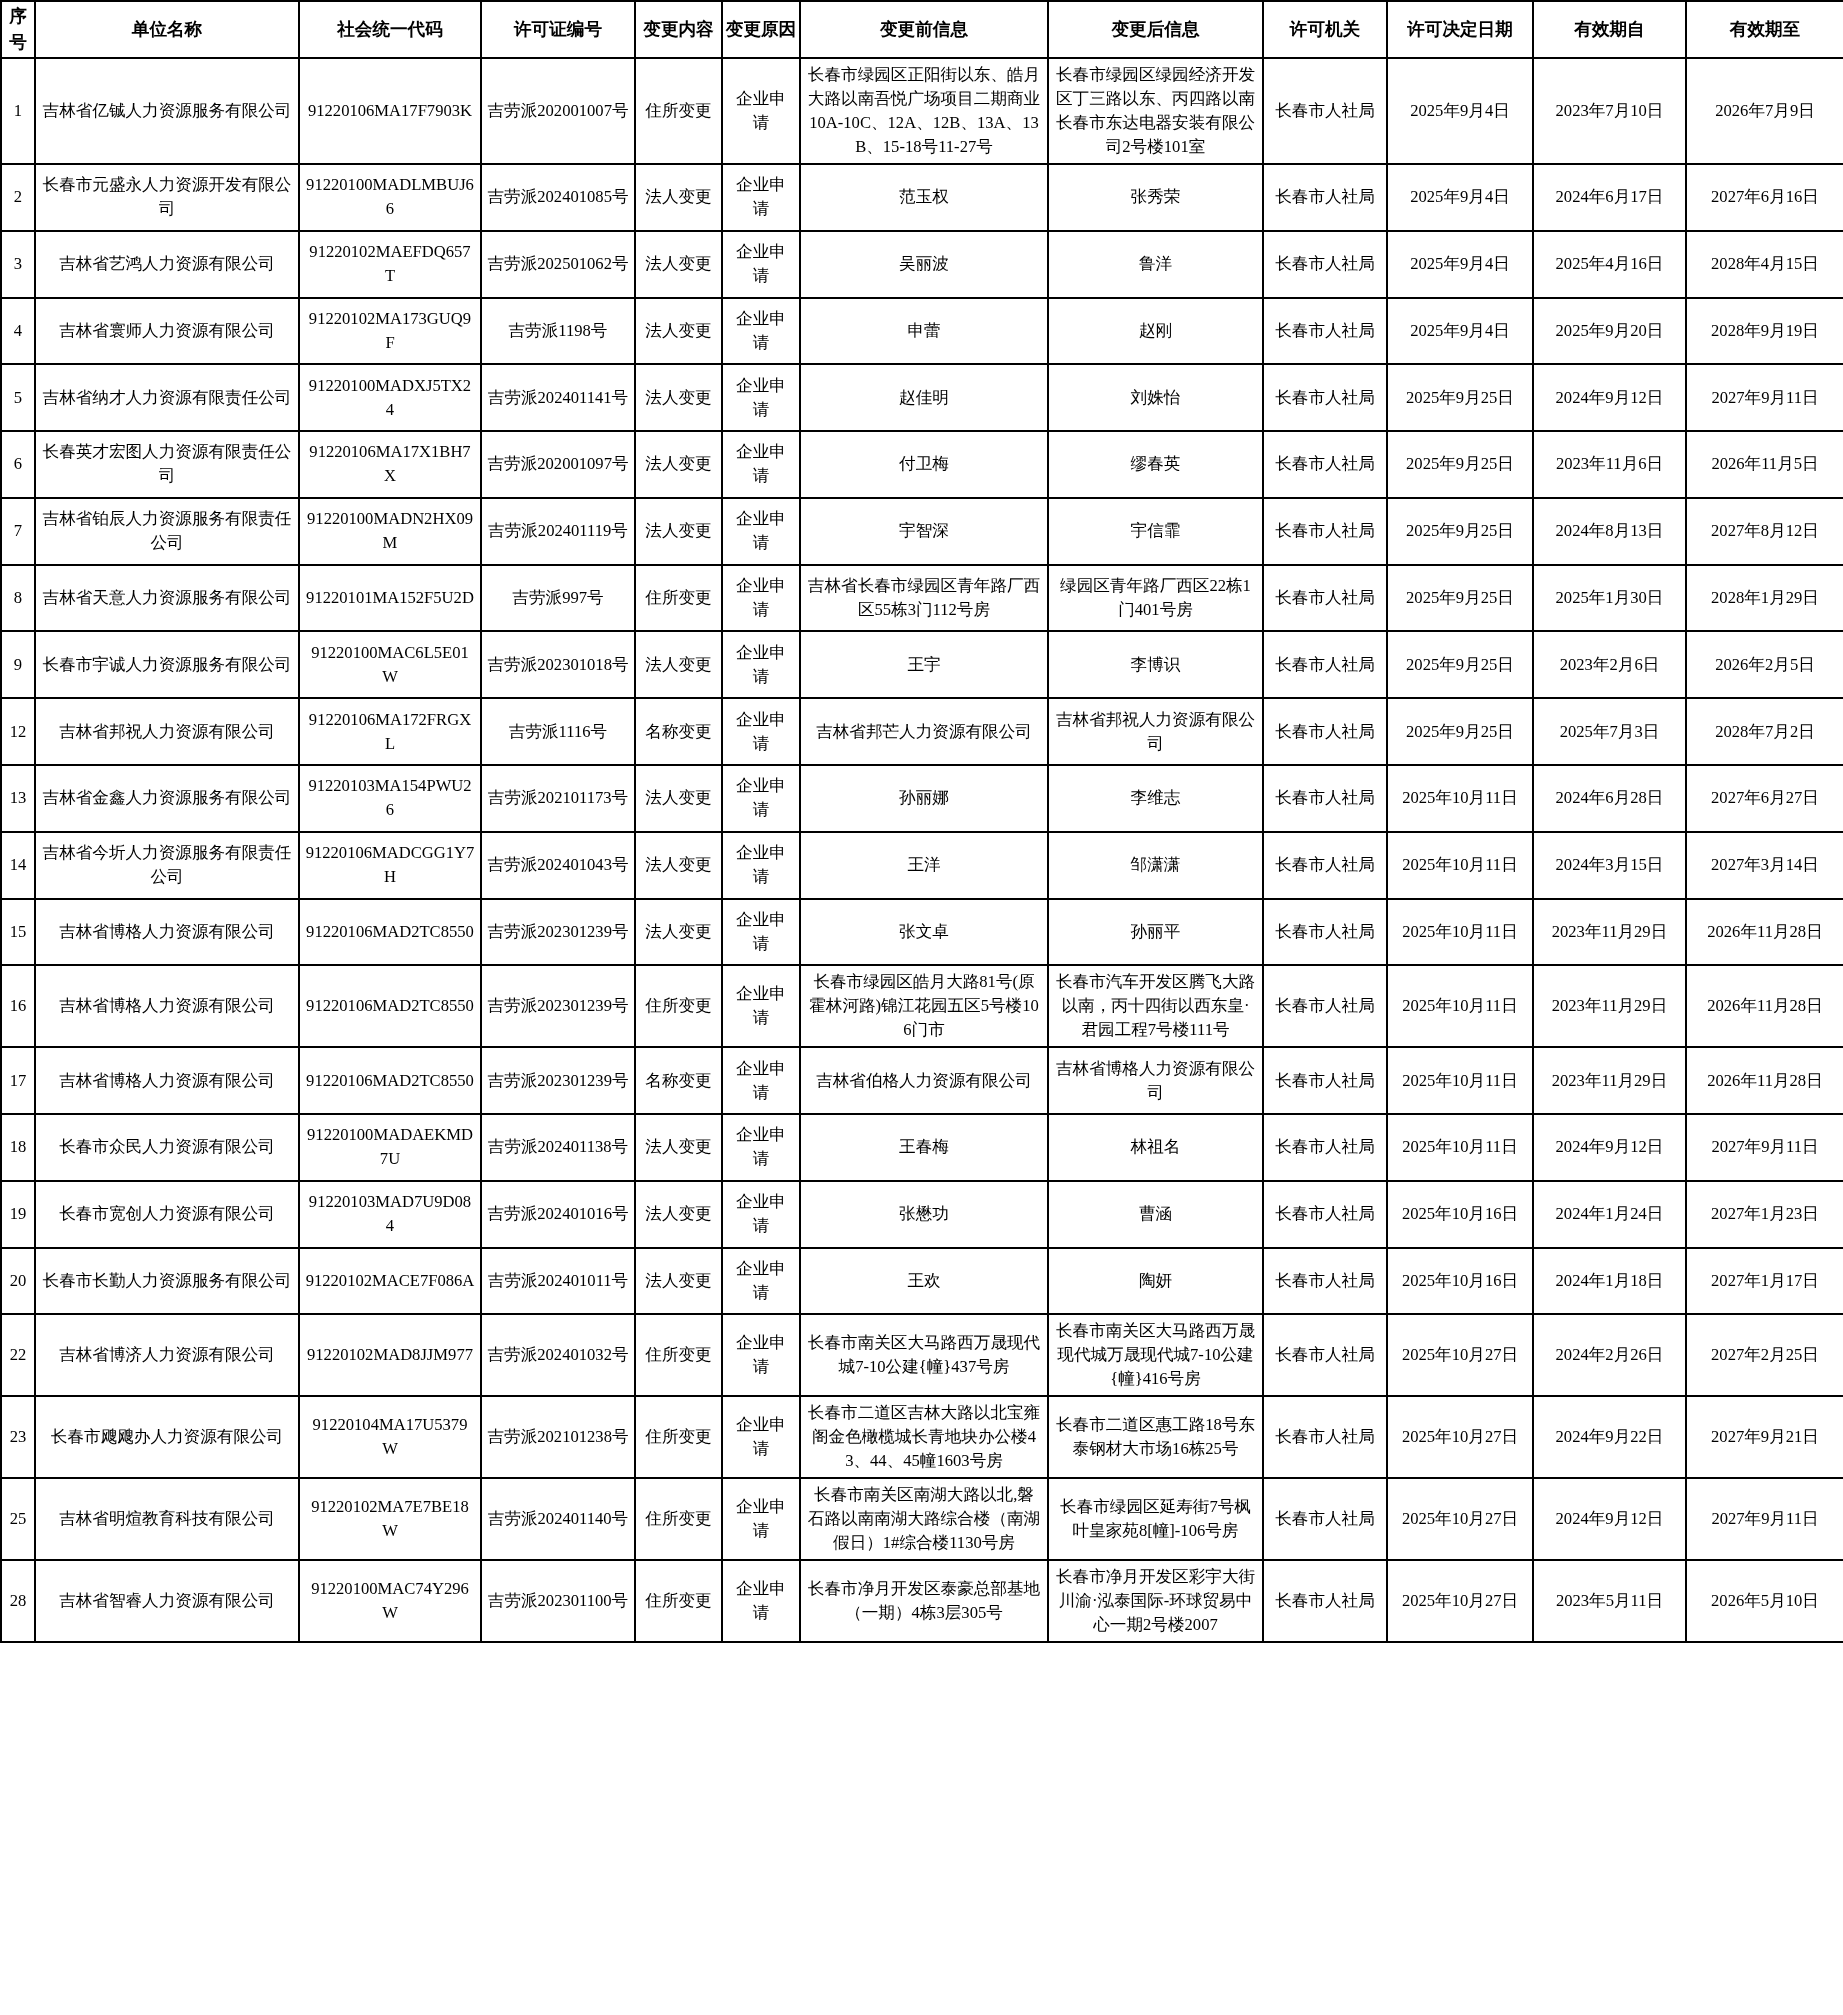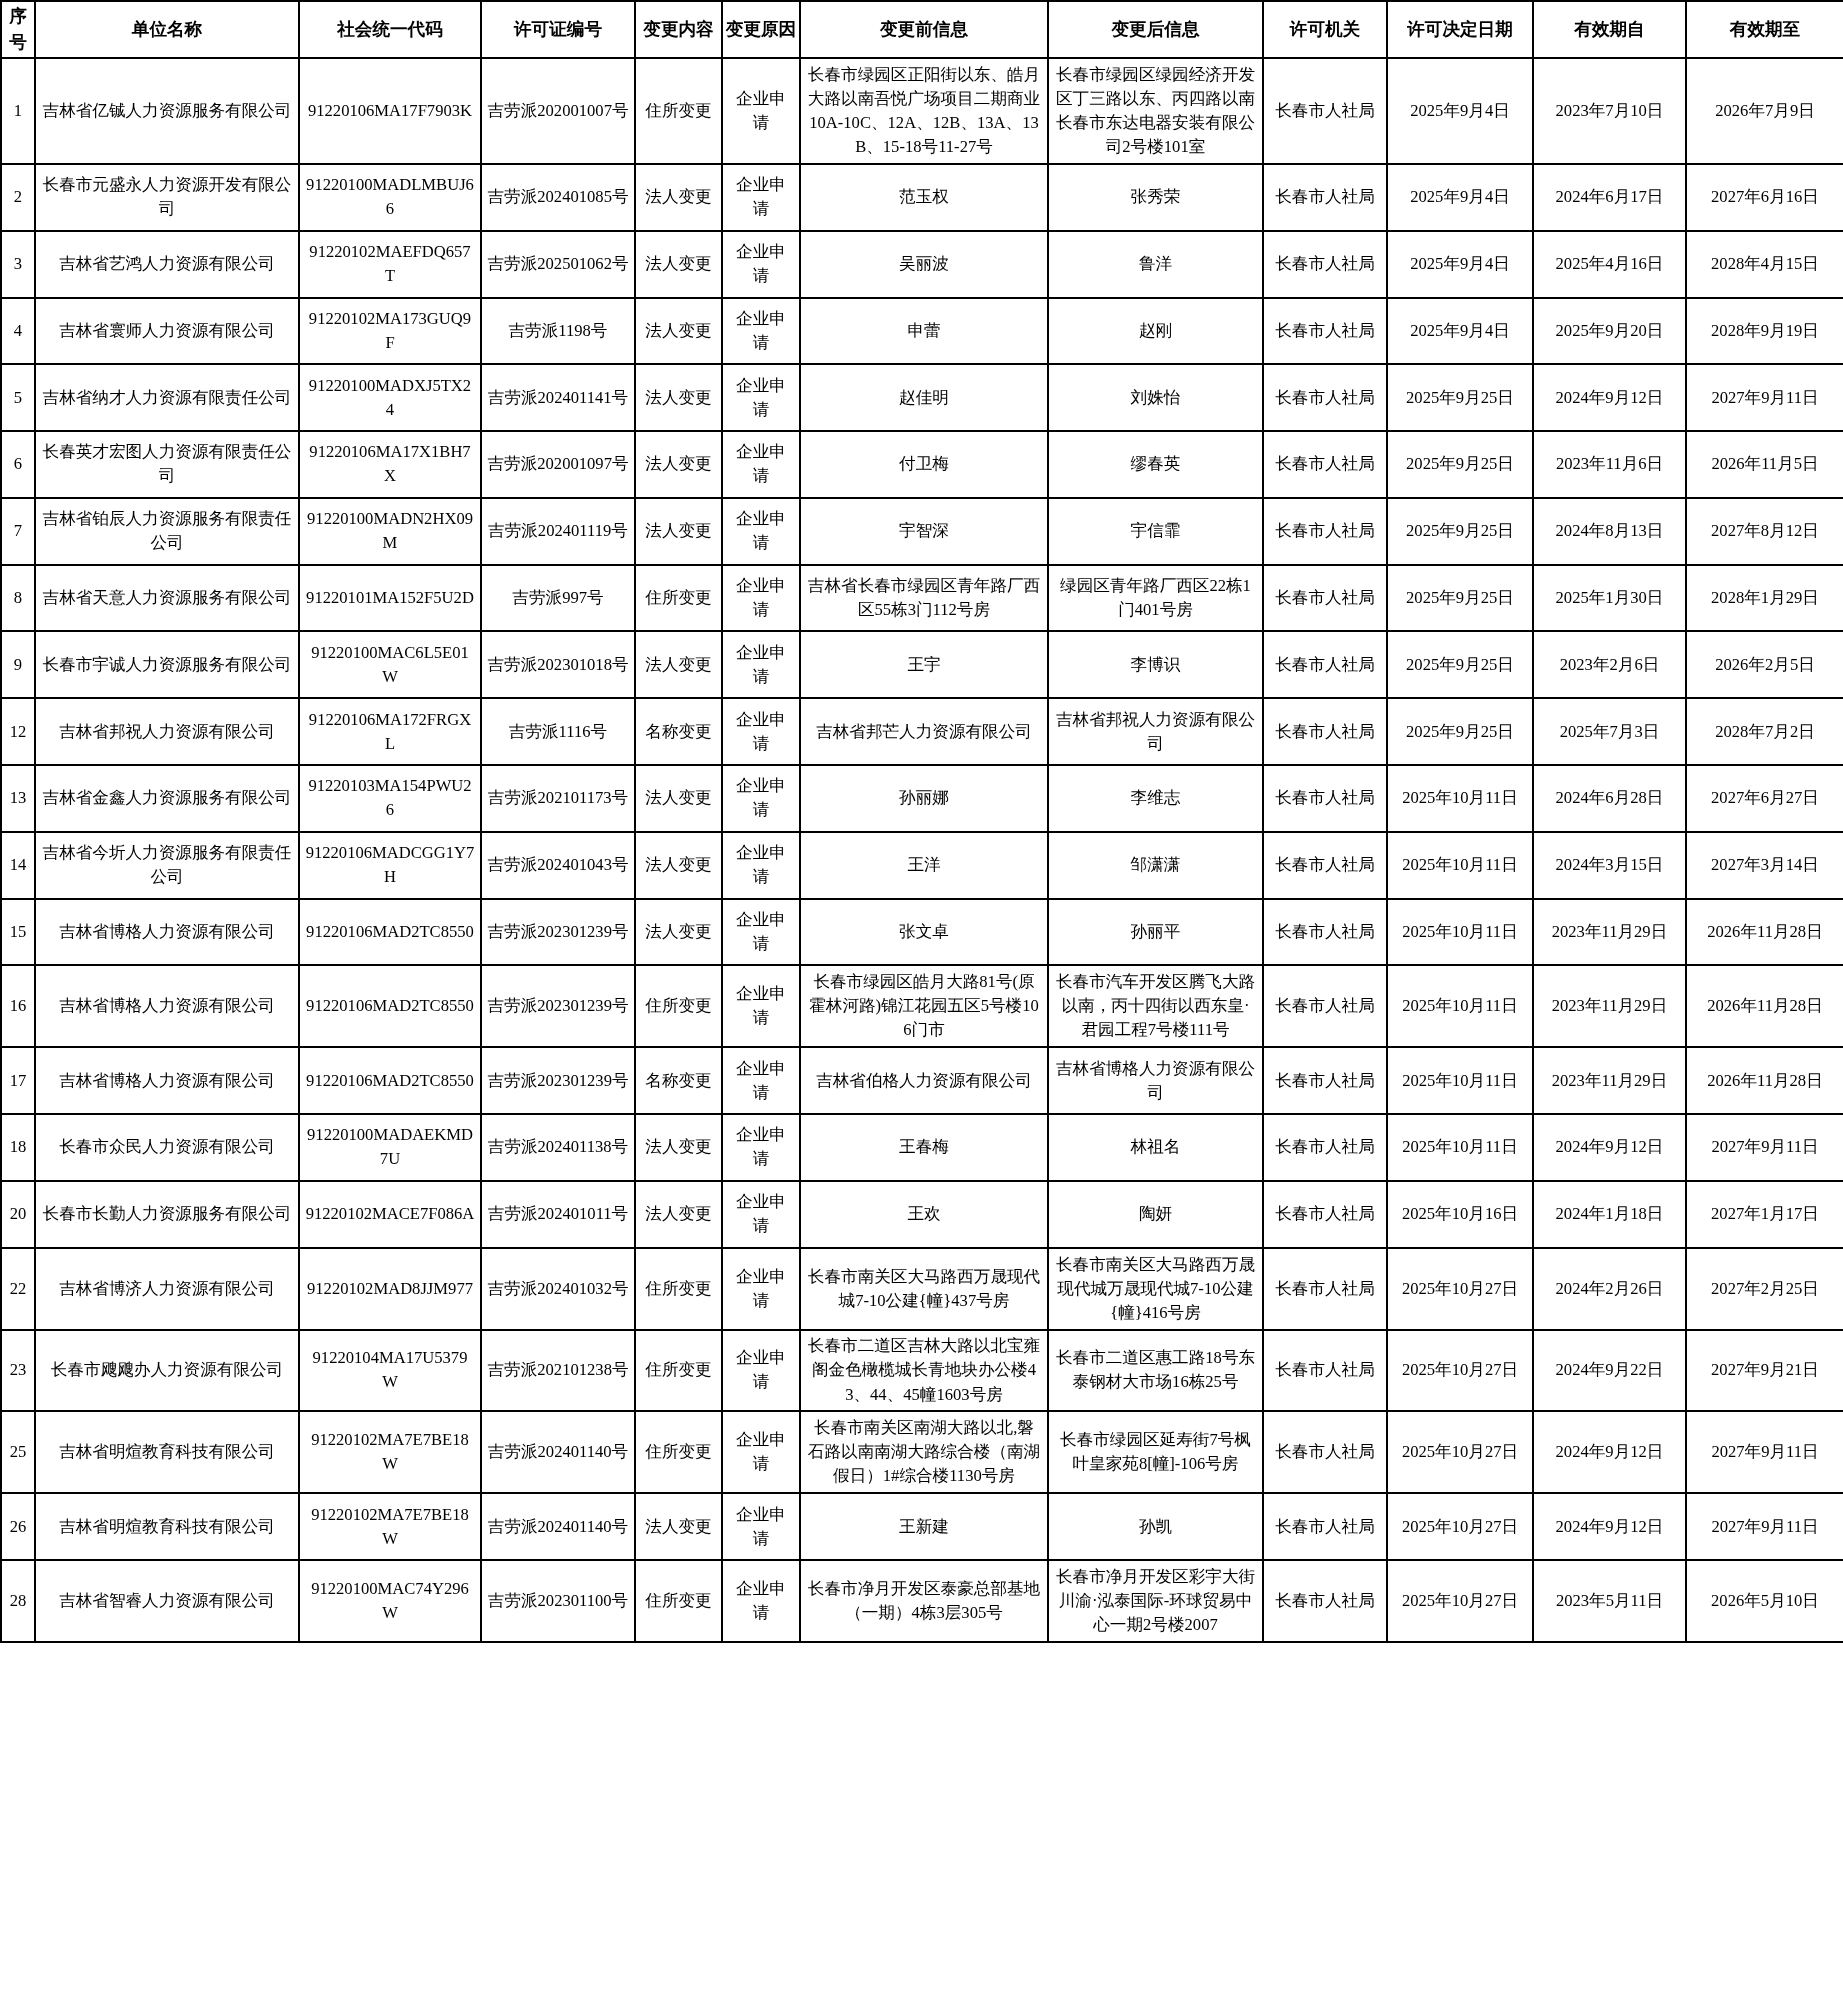--- a/index.html
+++ b/index.html
@@ -286,20 +286,34 @@
         <td>法人变更</td>
         <td>企业申请</td>
         <td>王春梅</td>
         <td>林祖名</td>
         <td>长春市人社局</td>
         <td>2025年10月11日</td>
         <td>2024年9月12日</td>
         <td>2027年9月11日</td>
       </tr>
       <tr>
+        <td>19</td>
+        <td>长春市宽创人力资源有限公司</td>
+        <td>91220103MAD7U9D084</td>
+        <td>吉劳派202401016号</td>
+        <td>法人变更</td>
+        <td>企业申请</td>
+        <td>张懋功</td>
+        <td>曹涵</td>
+        <td>长春市人社局</td>
+        <td>2025年10月16日</td>
+        <td>2024年1月24日</td>
+        <td>2027年1月23日</td>
+      </tr>
+      <tr>
         <td>20</td>
         <td>长春市长勤人力资源服务有限公司</td>
         <td>91220102MACE7F086A</td>
         <td>吉劳派202401011号</td>
         <td>法人变更</td>
         <td>企业申请</td>
         <td>王欢</td>
         <td>陶妍</td>
         <td>长春市人社局</td>
         <td>2025年10月16日</td>
@@ -336,34 +350,20 @@
       </tr>
       <tr>
         <td>25</td>
         <td>吉林省明煊教育科技有限公司</td>
         <td>91220102MA7E7BE18W</td>
         <td>吉劳派202401140号</td>
         <td>住所变更</td>
         <td>企业申请</td>
         <td>长春市南关区南湖大路以北,磐石路以南南湖大路综合楼（南湖假日）1#综合楼1130号房</td>
         <td>长春市绿园区延寿街7号枫叶皇家苑8[幢]-106号房</td>
-        <td>长春市人社局</td>
-        <td>2025年10月27日</td>
-        <td>2024年9月12日</td>
-        <td>2027年9月11日</td>
-      </tr>
-      <tr>
-        <td>26</td>
-        <td>吉林省明煊教育科技有限公司</td>
-        <td>91220102MA7E7BE18W</td>
-        <td>吉劳派202401140号</td>
-        <td>法人变更</td>
-        <td>企业申请</td>
-        <td>王新建</td>
-        <td>孙凯</td>
         <td>长春市人社局</td>
         <td>2025年10月27日</td>
         <td>2024年9月12日</td>
         <td>2027年9月11日</td>
       </tr>
       <tr>
         <td>28</td>
         <td>吉林省智睿人力资源有限公司</td>
         <td>91220100MAC74Y296W</td>
         <td>吉劳派202301100号</td>

